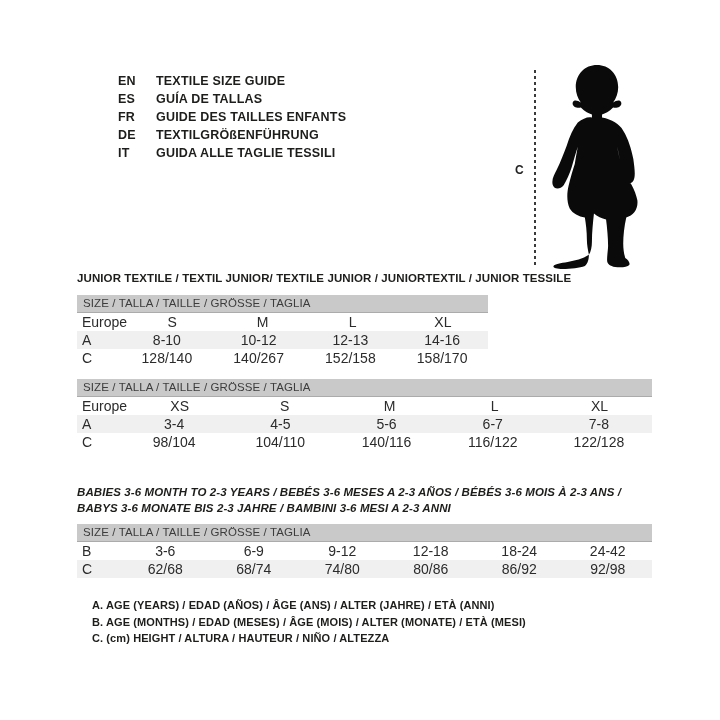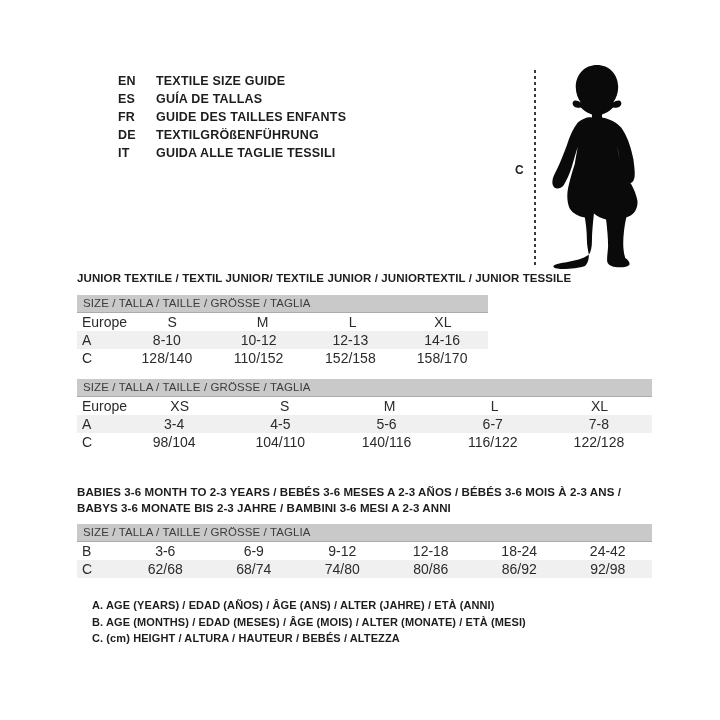--- a/index.html
+++ b/index.html
@@ -23,21 +23,21 @@
     background:repeating-linear-gradient(to bottom,#3a3a3a 0 3px,transparent 3px 6px);}
   .measure-label{left:515px;top:163px;font-size:12px;font-weight:700;color:#222;}
 
   
   .section{left:77px;}
   .sec1{top:271px;width:411px;}
   .sec2{top:379px;width:575px;}
   .sec3{top:484px;width:575px;}
   .sec-title{font-size:11.5px;font-weight:700;line-height:14px;margin-bottom:10px;
     letter-spacing:.1px;white-space:nowrap;}
-  .sec-title.two-line{line-height:16px;margin-bottom:8px;white-space:normal;}
+  .sec-title.two-line{line-height:16px;margin-bottom:8px;white-space:normal;font-style:italic;}
   .sub{font-size:8px;vertical-align:-2px;}
   .size-bar{height:17px;background:#c9c9c9;border-bottom:1px solid #ababab;
     font-size:11.5px;color:#3c3c3c;line-height:17px;padding-left:6px;
     letter-spacing:.1px;}
   .trow{display:flex;height:18px;align-items:center;font-size:14px;color:#2b2b2b;}
   .trow.shaded{background:#f0f0f0;}
   .tcell.lab{flex:0 0 39px;padding-left:5px;}
   .tcell.val{flex:1;text-align:center;}
 
   
@@ -125,21 +125,21 @@
       <div class="trow shaded">
         <div class="tcell lab">A</div>
         <div class="tcell val">8-10</div>
         <div class="tcell val">10-12</div>
         <div class="tcell val">12-13</div>
         <div class="tcell val">14-16</div>
       </div>
       <div class="trow">
         <div class="tcell lab">C</div>
         <div class="tcell val">128/140</div>
-        <div class="tcell val">110/152</div>
+        <div class="tcell val">140/267</div>
         <div class="tcell val">152/158</div>
         <div class="tcell val">158/170</div>
       </div>
     </div>
 </div>
 
 <div class="abs section sec2">
   <div class="size-bar">SIZE / TALLA / TAILLE / GRÖSSE / TAGLIA</div>
   <div>
       <div class="trow">
@@ -193,14 +193,14 @@
         <div class="tcell val">80/86</div>
         <div class="tcell val">86/92</div>
         <div class="tcell val">92/98</div>
       </div>
     </div>
 </div>
 
 <div class="abs notes">
   <div class="note-line">A. AGE (YEARS) / EDAD (AÑOS) / ÂGE (ANS) / ALTER (JAHRE) / ETÀ (ANNI)</div>
   <div class="note-line">B. AGE (MONTHS) / EDAD (MESES) / ÂGE (MOIS) / ALTER (MONATE) / ETÀ (MESI)</div>
-  <div class="note-line">C. (cm) HEIGHT / ALTURA / HAUTEUR / BEBÉS / ALTEZZA</div>
+  <div class="note-line">C. (cm) HEIGHT / ALTURA / HAUTEUR / NIÑO / ALTEZZA</div>
 </div>
 
 </body></html>

